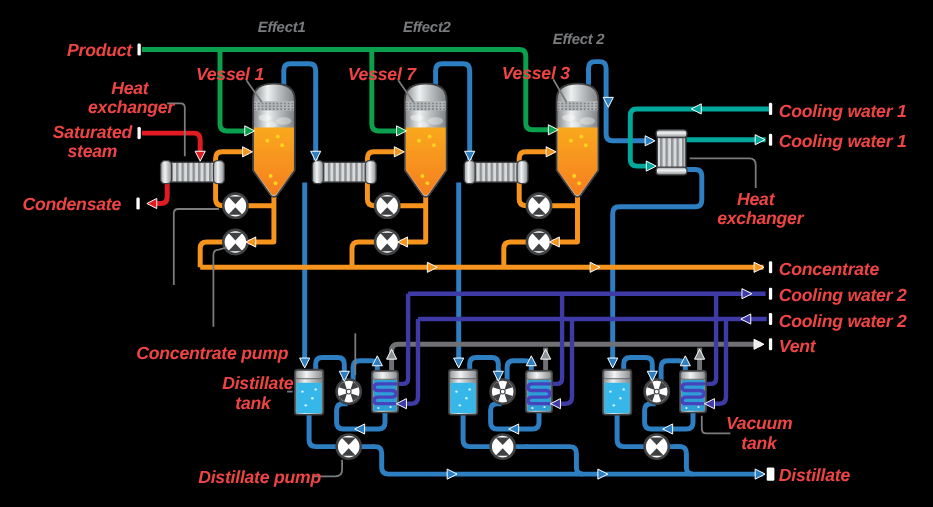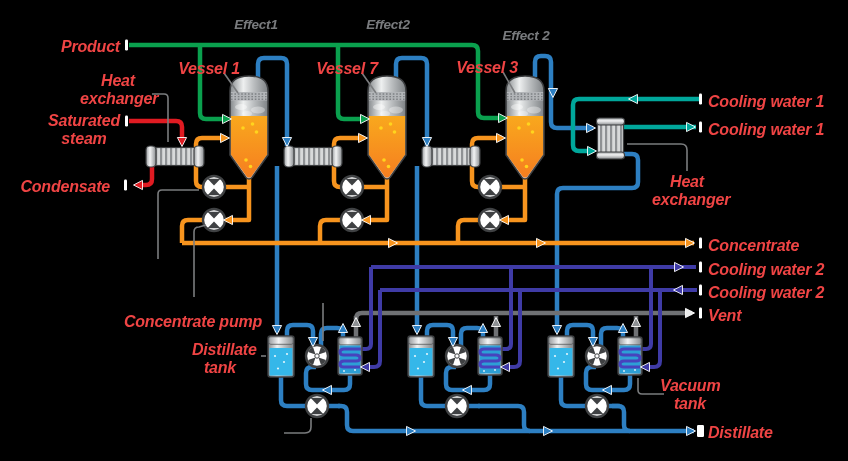--- a/index.html
+++ b/index.html
@@ -250,21 +250,22 @@
 
 <div class="lbl right" style="left:160px;top:60px;width:80px;">Vessel 1</div>
 <div class="lbl right" style="left:298px;top:60px;width:80px;">Vessel 7</div>
 <div class="lbl right" style="left:438px;top:59px;width:80px;">Vessel 3</div>
 
 <div class="lbl right" style="left:22px;top:38px;width:98px;">Product</div>
 <div class="lbl center" style="left:80px;top:72px;width:76px;">Heat exchanger</div>
 <div class="lbl center" style="left:48px;top:112px;width:72px;">Saturated steam</div>
 <div class="lbl right" style="left:12px;top:178px;width:98px;">Condensate</div>
 <div class="lbl center" style="left:113px;top:313px;width:160px;">Concentrate pump</div>
-<div class="lbl center" style="left:192px;top:341px;width:56px;">Distillate tank</div>
+<div class="lbl center" style="left:202px;top:341px;width:56px;">Distillate tank</div>
+<div class="lbl center" style="left:156px;top:426px;width:160px;">Distillate pump</div>
 
 <div class="lbl" style="left:708px;top:93px;">Cooling water 1</div>
 <div class="lbl" style="left:708px;top:121px;">Cooling water 1</div>
 <div class="lbl center" style="left:652px;top:173px;width:70px;">Heat exchanger</div>
 <div class="lbl" style="left:708px;top:237px;">Concentrate</div>
 <div class="lbl" style="left:708px;top:261px;">Cooling water 2</div>
 <div class="lbl" style="left:708px;top:284px;">Cooling water 2</div>
 <div class="lbl" style="left:708px;top:307px;">Vent</div>
 <div class="lbl center" style="left:660px;top:377px;width:60px;">Vacuum tank</div>
 <div class="lbl" style="left:708px;top:424px;">Distillate</div>

